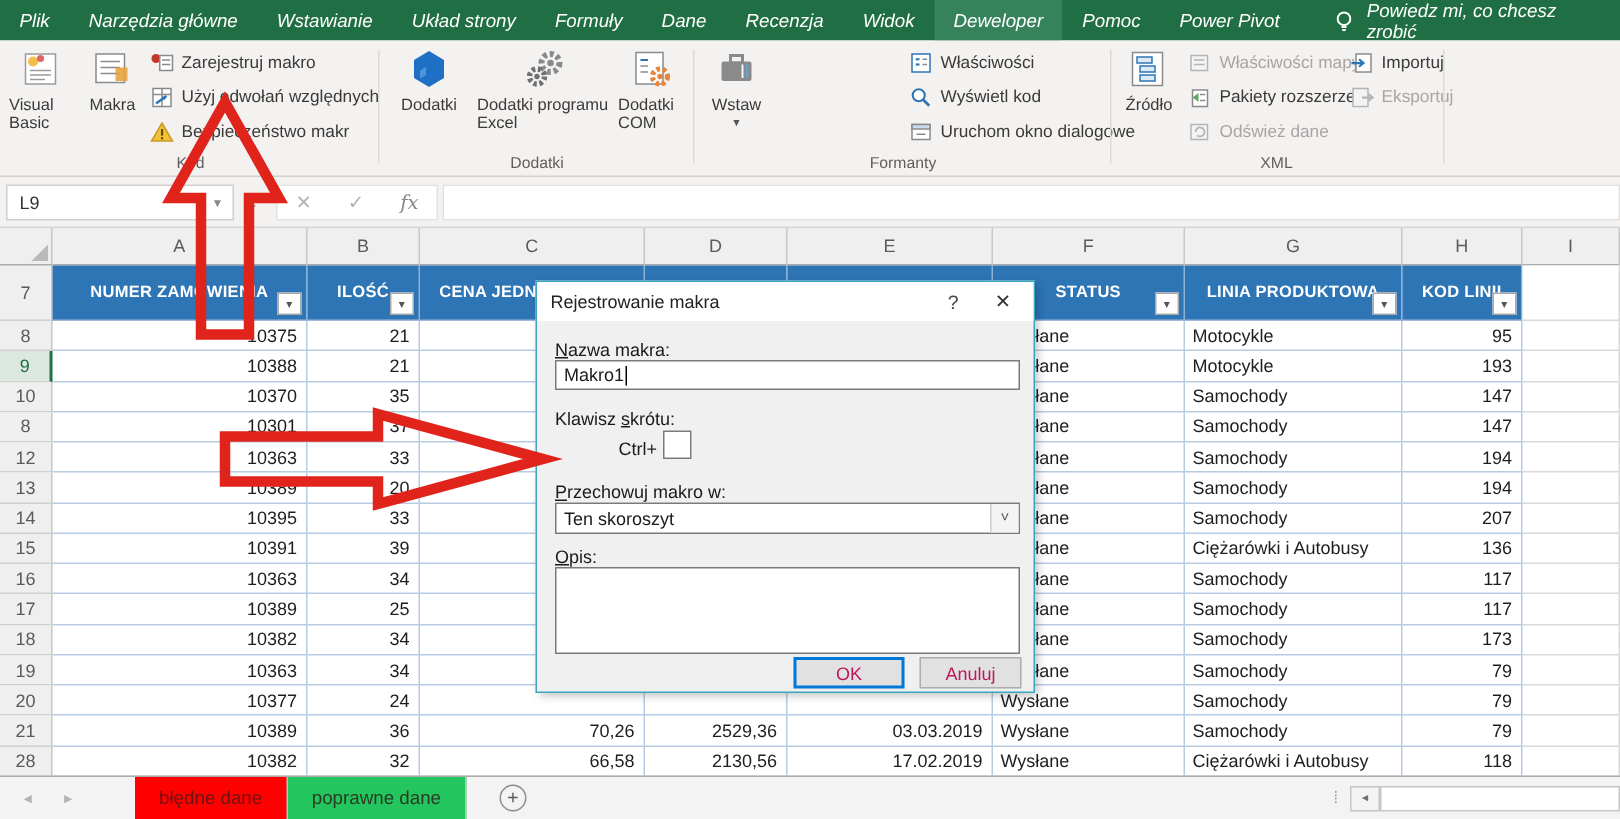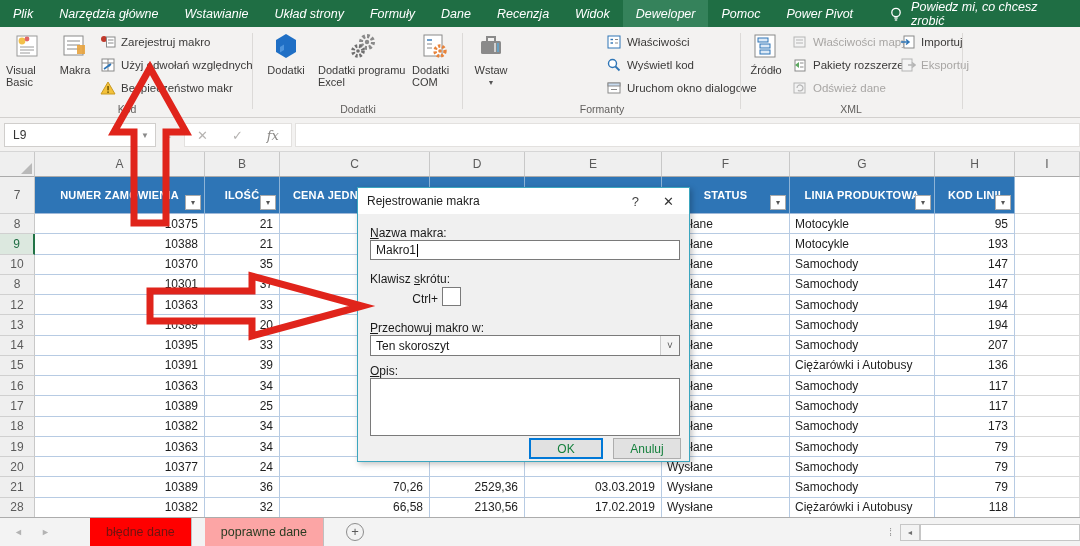--- a/index.html
+++ b/index.html
@@ -71,21 +71,21 @@
   .w-f{width:128px}.w-g{width:145px}.w-h{width:80px}.w-i{width:65px}
 
   
   .sheetbar { position:absolute; left:0; top:517px; width:1080px; height:29px; background:#F3F3F3;
     border-top:1px solid #ACACAC; display:flex; align-items:stretch; }
   .navarrows { display:flex; align-items:center; gap:18px; padding:0 16px 0 14px; color:#B3B3B3; font-size:9px; width:90px; }
   .stab { display:flex; align-items:center; padding:0 16px; font-size:12.5px; color:#333;
     border-right:1px solid #BFBFBF; cursor:default; }
   .stab.active { background:#fff; color:#1F7246; font-weight:bold; border-bottom:3px solid #217346; border-right:1px solid #BFBFBF; }
   .stab.red { background:#FF0000; color:#6E1410; }
-  .stab.green { background:#fca5a5; color:#2A3B22;margin-left:13px; }
+  .stab.green { background:#22c55e; color:#2A3B22; }
   .addsheet { width:18px; height:18px; border:1px solid #8d8d8d; border-radius:50%;
     color:#5a5a5a; font-size:13px; line-height:16px; text-align:center; margin:auto 0 auto 22px; }
   .hscroll-dots { margin-left:auto; align-self:center; color:#9a9a9a; font-size:11px; }
   .hscroll-btn { align-self:center; width:20px; height:17px; border:1px solid #C6C6C6; background:#F3F3F3;
     color:#6f6f6f; font-size:7px; display:flex; align-items:center; justify-content:center; margin-left:8px; }
   .hscroll-track { align-self:center; width:160px; height:17px; background:#fff; border:1px solid #C6C6C6; }
 
   
   .dialog { position:absolute; left:357px; top:187px; width:333px; height:275px;
     background:#F0F0F0; border:1px solid #3BA6BF; box-shadow:2px 2px 6px rgba(0,0,0,.25); font-size:12px; color:#1a1a1a; }
@@ -98,21 +98,21 @@
     border:1px solid #7A7A7A; font-size:12px; display:flex; align-items:center; padding-left:5px; }
   .caret { display:inline-block; width:1px; height:13px; background:#000; margin-left:1px; }
   .ctrlbox { position:absolute; left:84px; width:19px; height:19px; background:#fff; border:1px solid #7A7A7A; }
   .ctrllbl { position:absolute; left:44px; width:36px; text-align:right; }
   .dselect { position:absolute; left:12px; width:310px; height:21px; background:#fff; border:1px solid #7A7A7A;
     display:flex; align-items:center; padding-left:5px; }
   .dselect .selbtn { margin-left:auto; width:19px; height:19px; background:#F4F4F4; border-left:1px solid #CCC;
     color:#555; font-size:10px; display:flex; align-items:center; justify-content:center; }
   .dtext { position:absolute; left:12px; width:310px; height:58px; background:#fff; border:1px solid #7A7A7A; }
   .dbtn { position:absolute; height:21px; background:#E1E1E1; border:1px solid #ADADAD;
-    font-size:12px; display:flex; align-items:center; justify-content:center; color:#15803d; }
+    font-size:12px; display:flex; align-items:center; justify-content:center; color:#be185d; }
   .dbtn.default { border:2px solid #0078D7; }
   u { text-decoration:underline; }
 
   
   .arrows { position:absolute; left:0; top:0; pointer-events:none; }
 
   
   .i16 { width:16px; height:16px; flex:none; }
   .i30 { width:30px; height:30px; }
 </style>

